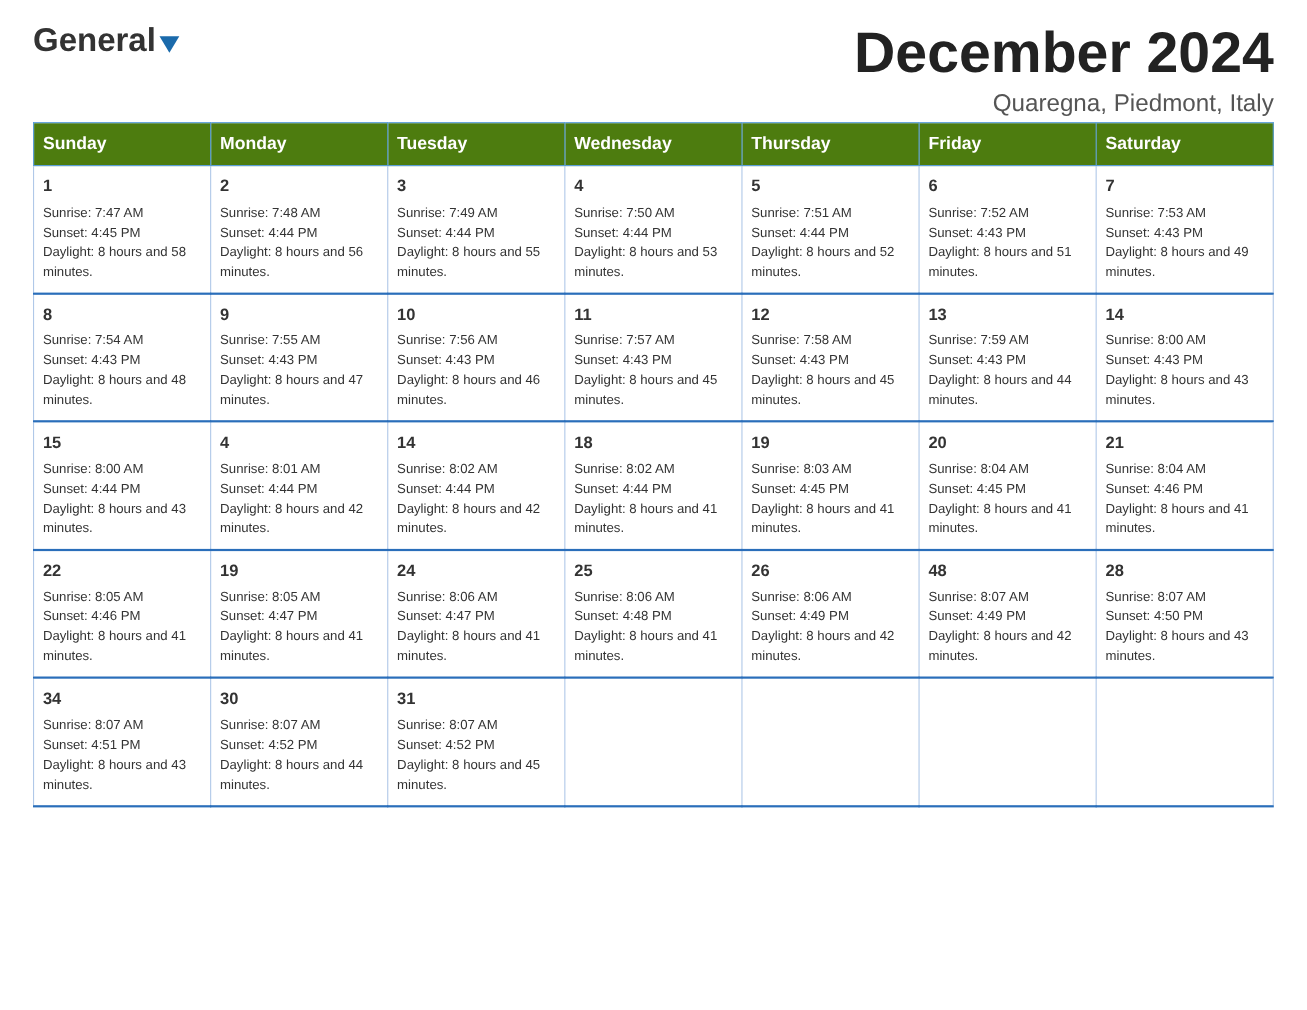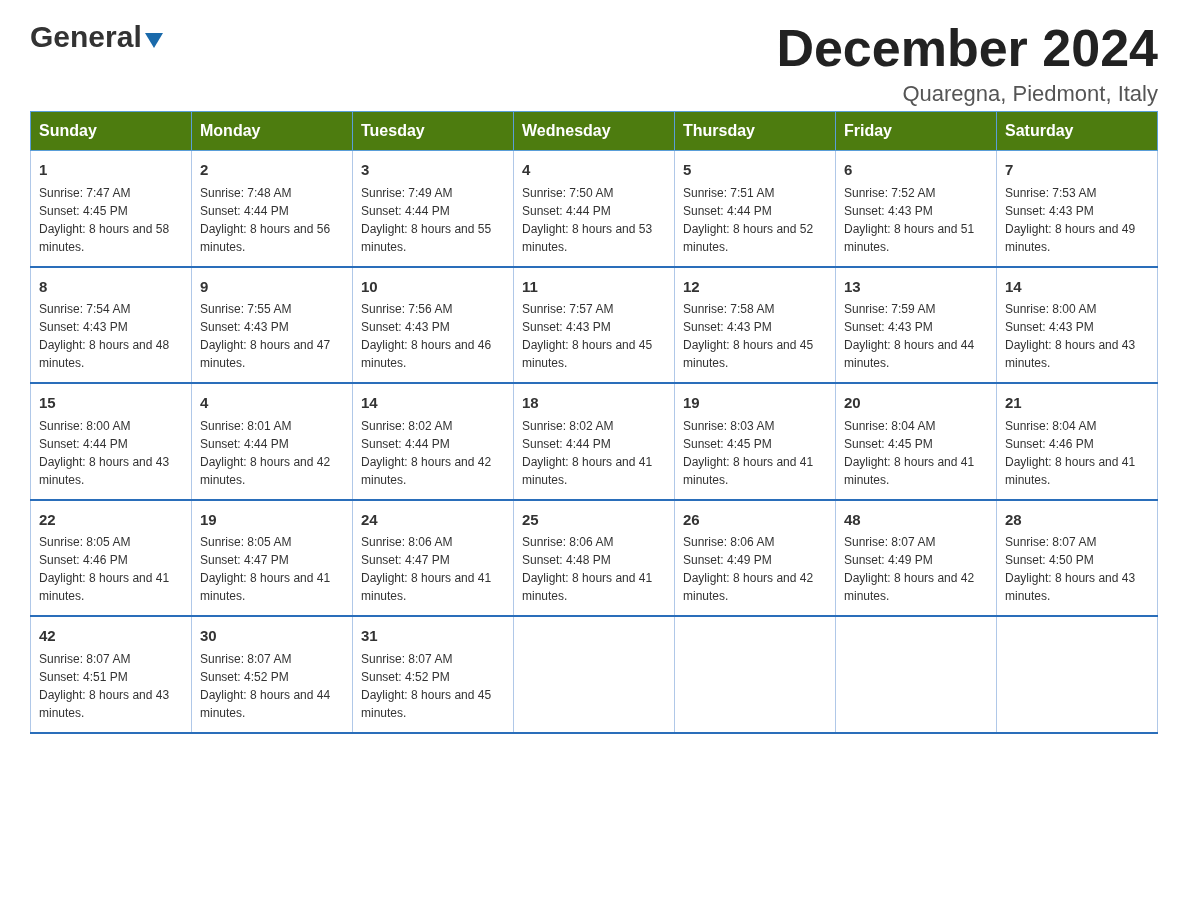--- a/index.html
+++ b/index.html
@@ -223,21 +223,21 @@
             <div class="day-number">48</div>
             <div class="day-info">Sunrise: 8:07 AM<br>Sunset: 4:49 PM<br>Daylight: 8 hours and 42 minutes.</div>
           </td>
           <td>
             <div class="day-number">28</div>
             <div class="day-info">Sunrise: 8:07 AM<br>Sunset: 4:50 PM<br>Daylight: 8 hours and 43 minutes.</div>
           </td>
         </tr>
         <tr>
           <td>
-            <div class="day-number">42</div>
+            <div class="day-number">34</div>
             <div class="day-info">Sunrise: 8:07 AM<br>Sunset: 4:51 PM<br>Daylight: 8 hours and 43 minutes.</div>
           </td>
           <td>
             <div class="day-number">30</div>
             <div class="day-info">Sunrise: 8:07 AM<br>Sunset: 4:52 PM<br>Daylight: 8 hours and 44 minutes.</div>
           </td>
           <td>
             <div class="day-number">31</div>
             <div class="day-info">Sunrise: 8:07 AM<br>Sunset: 4:52 PM<br>Daylight: 8 hours and 45 minutes.</div>
           </td>

